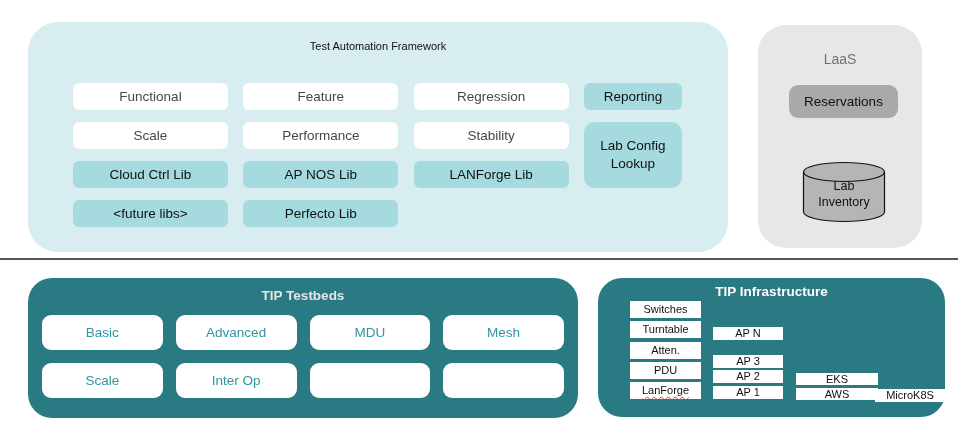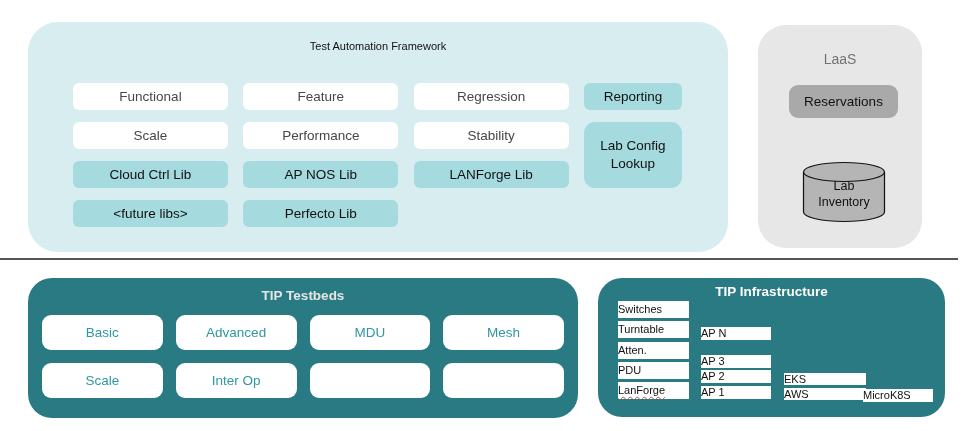--- a/index.html
+++ b/index.html
@@ -41,22 +41,22 @@
                     line-height:16px; }
   .testbeds-grid { display:grid; grid-template-columns:repeat(4, 1fr); gap:13px; margin-top:11px; }
   .tb-box { height:35px; background:#ffffff; border-radius:9px; display:flex; align-items:center;
             justify-content:center; font-size:13.5px; color:#2f96a2; }
 
   
   .infra { position:absolute; left:598px; top:278px; width:347px; height:139px;
            background:#2a7a83; border-radius:24px; }
   .infra-title { position:absolute; left:0; right:0; top:6px; text-align:center;
                  font-size:13.5px; font-weight:bold; color:#ffffff; }
-  .ibox { position:absolute; background:#ffffff; color:#111; text-align:left;
-          font-size:11px; overflow:hidden; }
+  .ibox { position:absolute; background:#ffffff; color:#111; text-align:center;
+          font-size:11px; overflow:hidden;margin-left:12px; }
   .ibox.dev { left:20px; width:71px; height:17px; line-height:17px; }
   .ibox.ap  { left:103px; width:70px; height:13px; line-height:13px; }
   .ibox.cld { left:186px; width:82px; height:12px; line-height:12px; }
   .ibox.k8s { left:265px; width:70px; height:13px; line-height:13px; }
   .squiggle { text-decoration-line:underline; text-decoration-style:wavy;
               text-decoration-color:#e53935; text-decoration-thickness:1px;
               text-underline-offset:2px; }
 </style>
 </head>
 <body>

